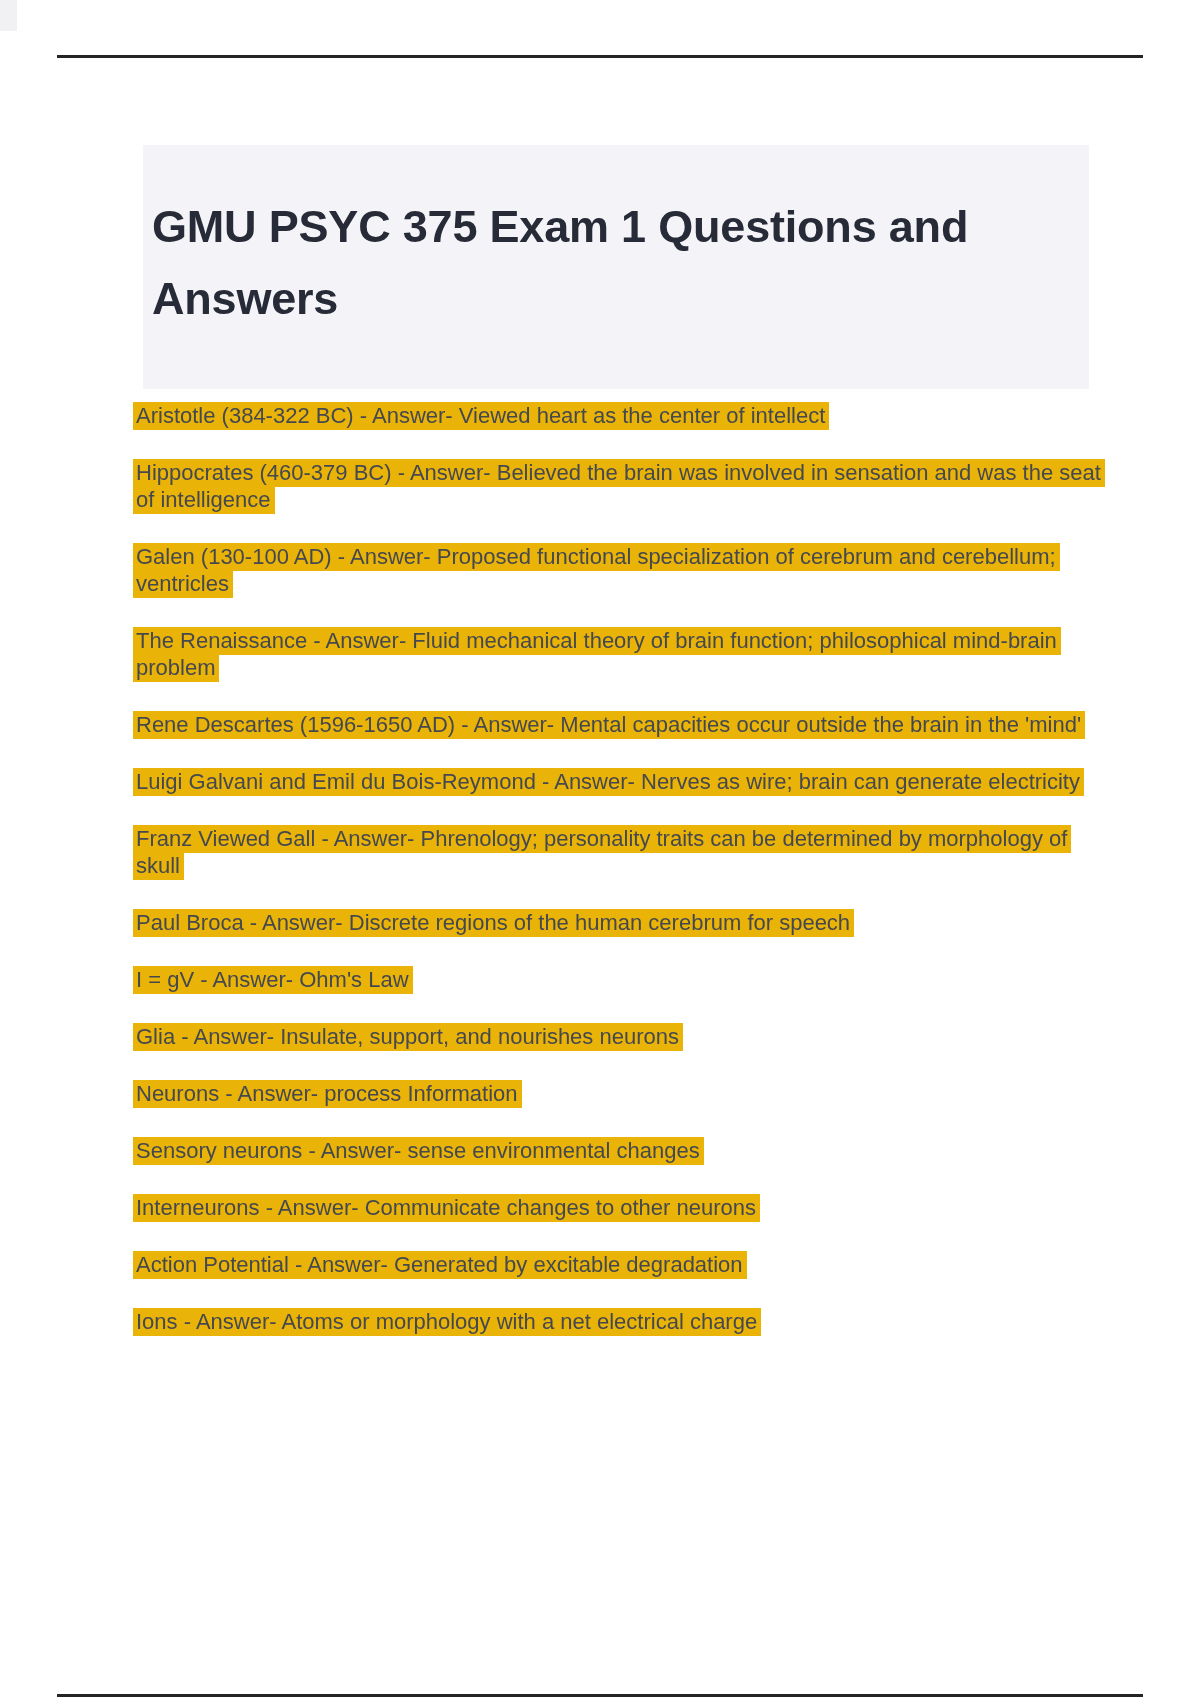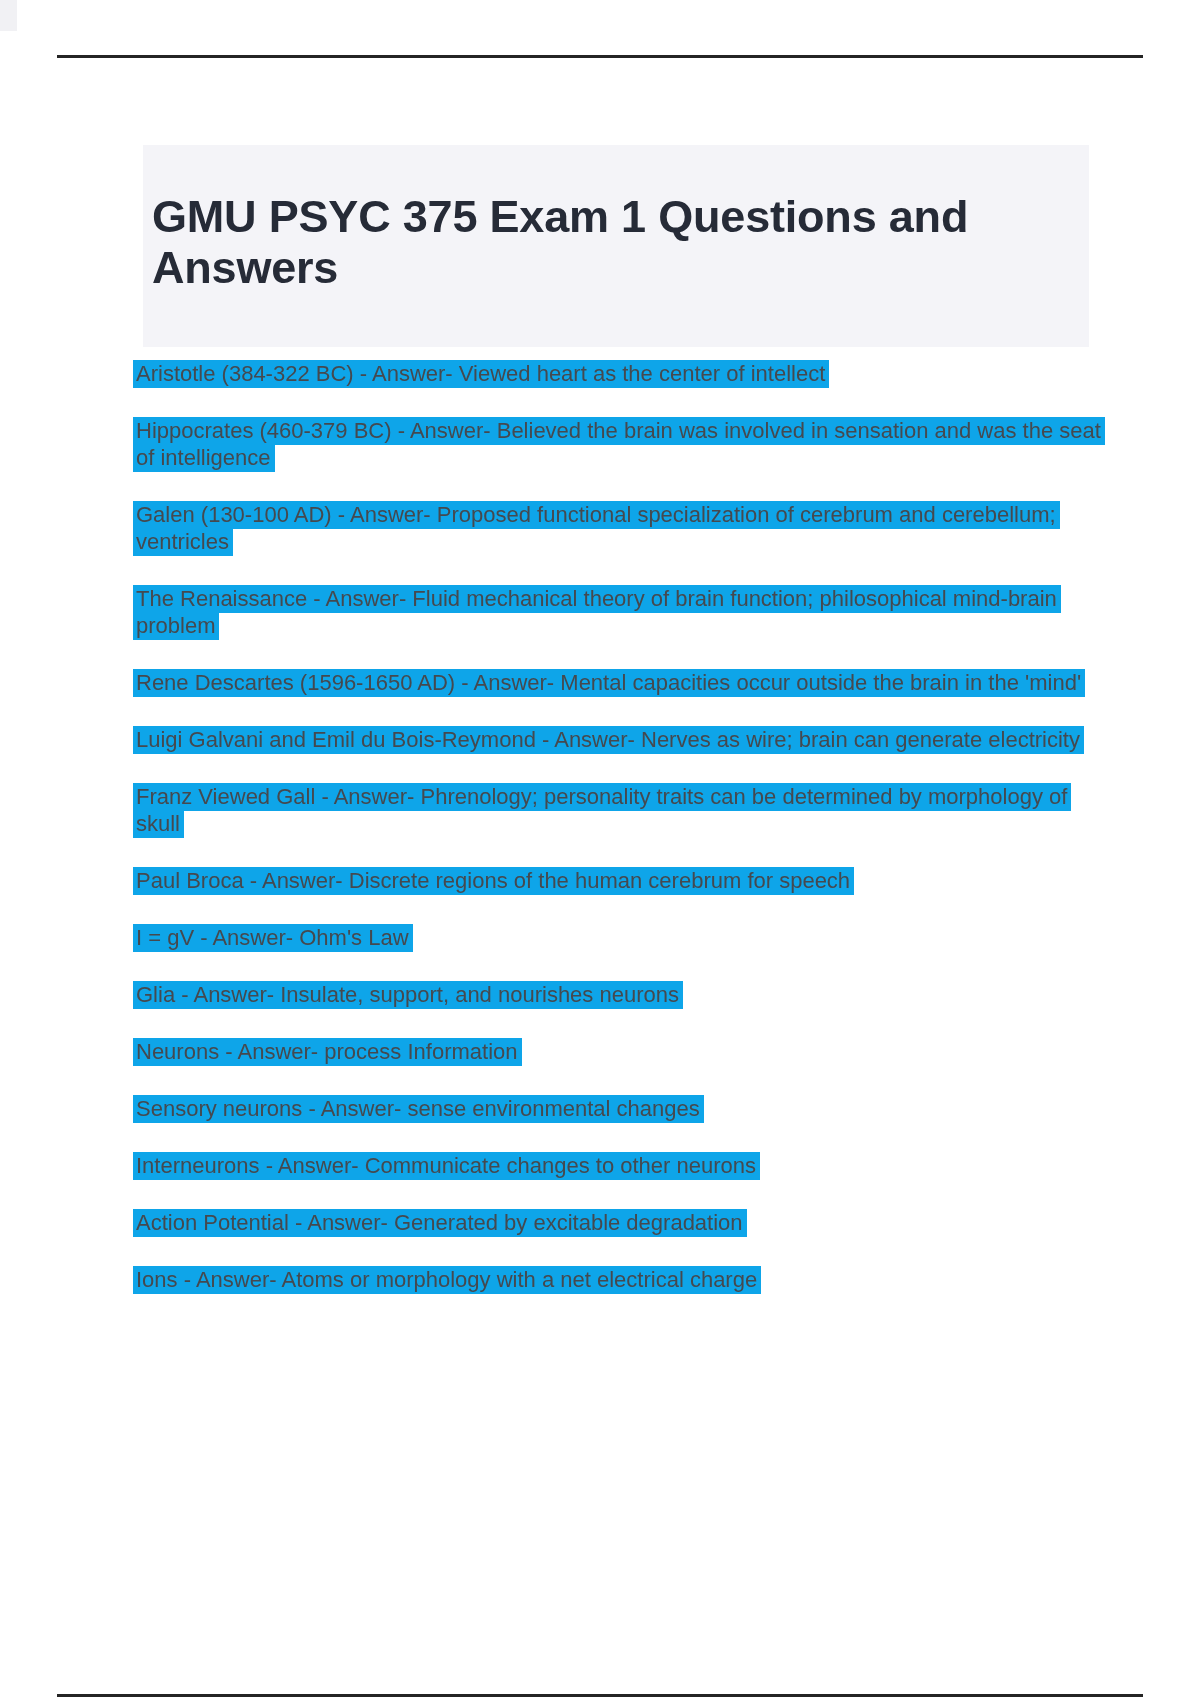--- a/index.html
+++ b/index.html
@@ -41,35 +41,35 @@
 
   .title-box {
     margin-left: 7px;
     width: 927px;
     background: #f4f4f8;
     padding: 46px 10px 54px 9px;
   }
   .title-box h1 {
     margin: 0;
     font-size: 45px;
-    line-height: 51px;
+    line-height: 72px;
     font-weight: bold;
     color: #262b37;
     letter-spacing: -0.2px;
   }
 
   .qa {
     margin: 30px 0 0 0;
     font-size: 22px;
     line-height: 27px;
     color: #45494f;
   }
   .qa.first { margin-top: 13px; }
   .qa .hl {
-    background: #0ea5e9;
+    background: #eab308;
     padding: 1px 4px 2px 3px;
     margin-left: -3px;
     -webkit-box-decoration-break: clone;
     box-decoration-break: clone;
   }
 </style>
 </head>
 <body>
 
 <div class="corner-artifact"></div>

